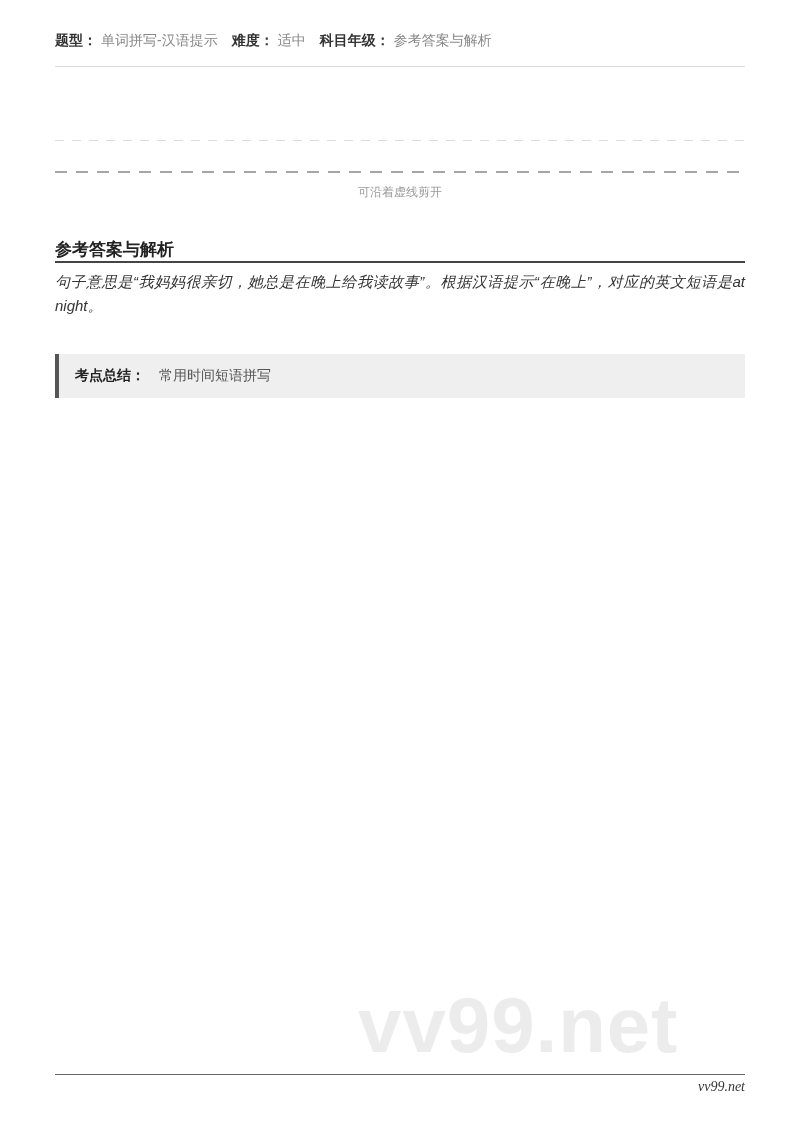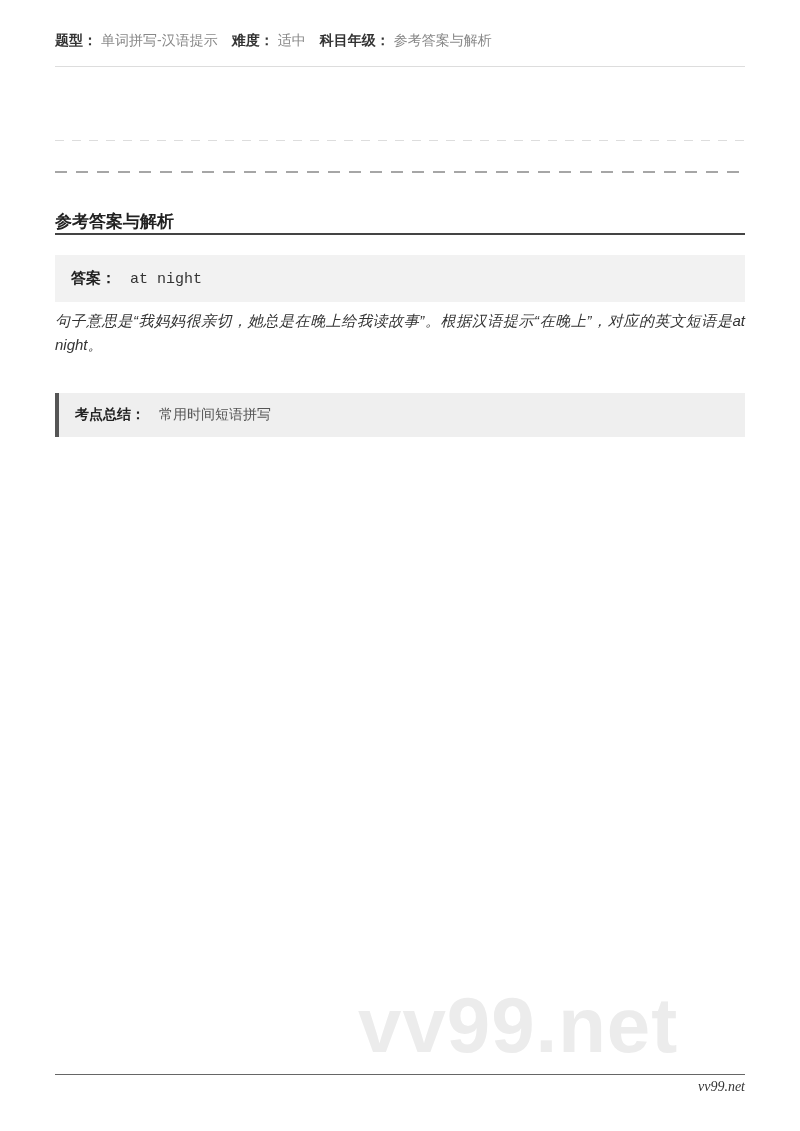--- a/index.html
+++ b/index.html
@@ -94,27 +94,24 @@
     <span class="val">单词拼写-汉语提示</span>
     <span class="lbl">难度：</span>
     <span class="val">适中</span>
     <span class="lbl">科目年级：</span>
     <span class="val">参考答案与解析</span>
   </div>
 
 
   <div class="dash-light"></div>
   <div class="dash-dark"></div>
+  <div class="cutline">可沿着虚线剪开</div>
 
   <div class="ans-heading">参考答案与解析</div>
 
-  <div class="answer-box">
-    <span class="lbl">答案：</span>
-    <span class="val">at night</span>
-  </div>
 
   <div class="analysis-text">句子意思是“我妈妈很亲切，她总是在晚上给我读故事”。根据汉语提示“在晚上”，对应的英文短语是at night。</div>
 
   <div class="keypoint-box">
     <span class="lbl">考点总结：</span>
     <span class="val">常用时间短语拼写</span>
   </div>
 
 </div>
 

